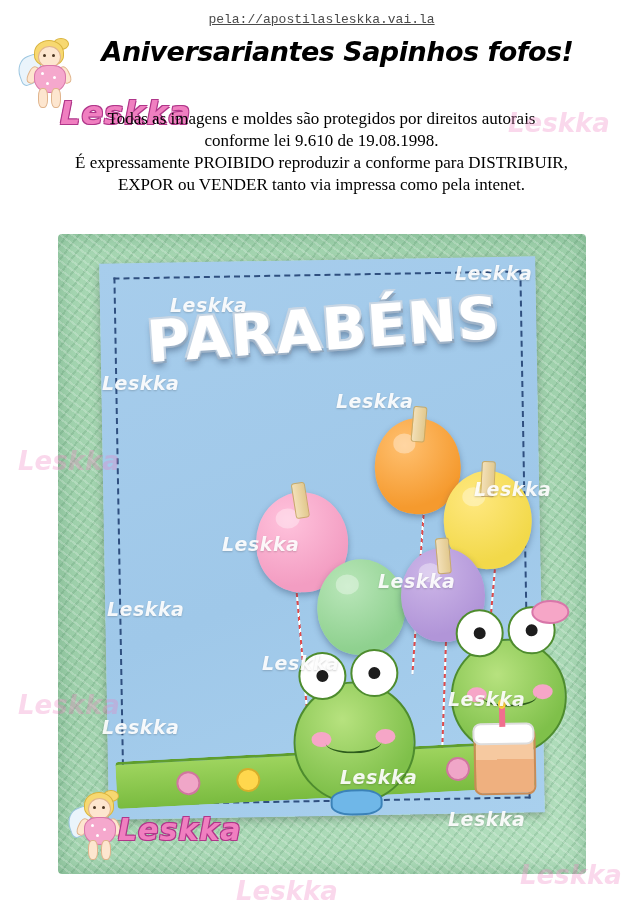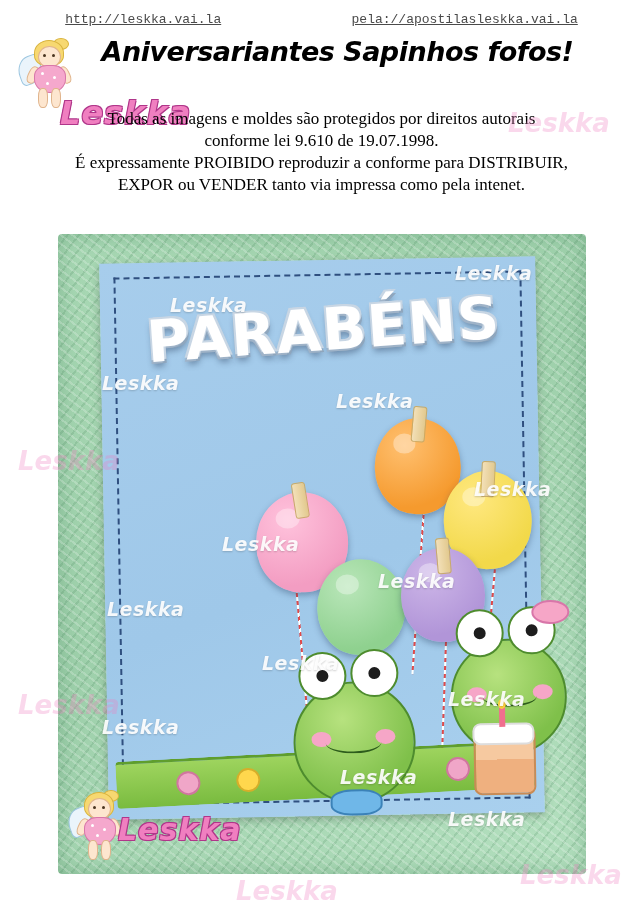--- a/index.html
+++ b/index.html
@@ -400,21 +400,20 @@
     color: rgba(240,127,192,0.30);
     font-size: 26px;
     pointer-events:none;
     white-space:nowrap;
   }
 </style>
 </head>
 <body>
 
 <div class="url-bar">
-  <a class="url" href="#">http://leskka.vai.la</a>
   <a class="url" href="#">pela://apostilasleskka.vai.la</a>
 </div>
 
 <div class="title">Aniversariantes Sapinhos fofos!</div>
 
 <div class="angel top">
   <div class="wing"></div>
   <div class="bow"></div>
   <div class="hair"></div>
   <div class="head"></div>
@@ -428,21 +427,21 @@
     <div class="dot" style="left:11px;top:16px"></div>
   </div>
   <div class="leg l"></div>
   <div class="leg r"></div>
 </div>
 
 <div class="brand top">Leskka</div>
 
 <div class="notice">
   <span class="l2">Todas as imagens e moldes são protegidos por direitos autorais</span>
-  <span class="l3">conforme lei 9.610 de 19.07.1998.</span>
+  <span class="l3">conforme lei 9.610 de 19.08.1998.</span>
   <span class="l4">É expressamente PROIBIDO reproduzir a conforme para DISTRIBUIR,</span>
   <span class="l5">EXPOR ou VENDER tanto via impressa como pela intenet.</span>
 </div>
 
 <div class="photo">
   <div class="frame"></div>
 
   <div class="card">
     <div class="card-dash"></div>
 

